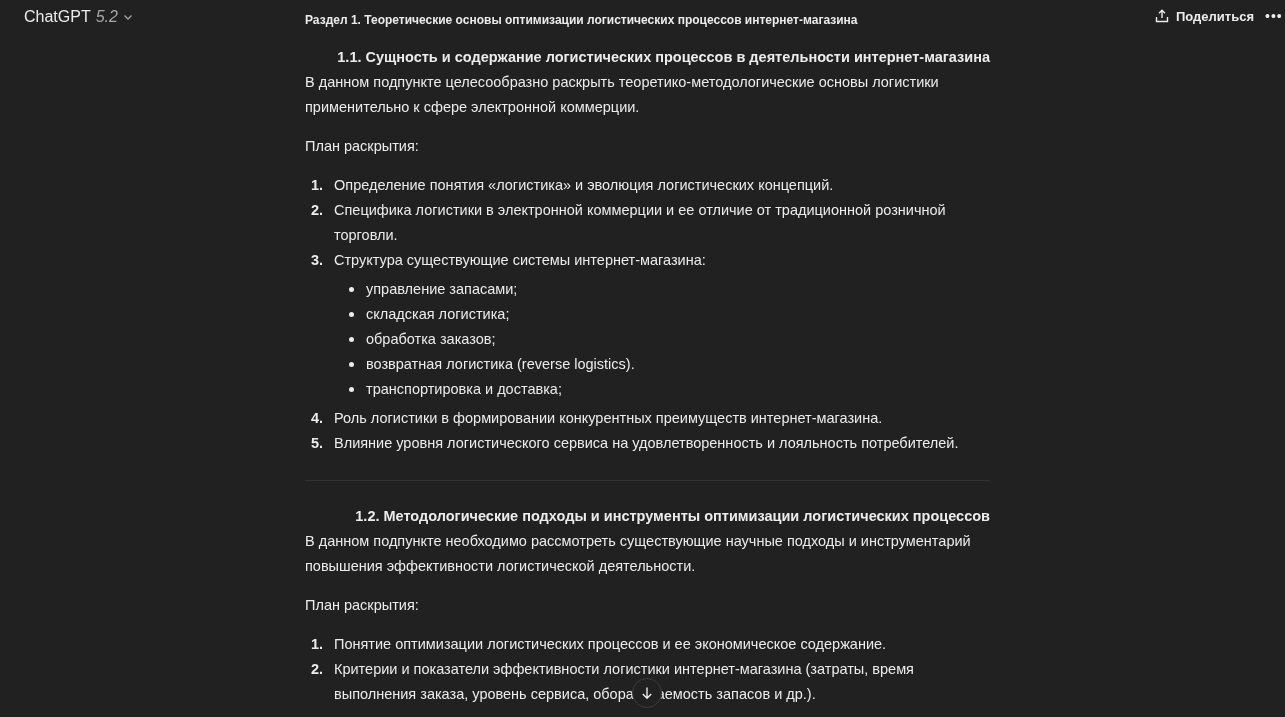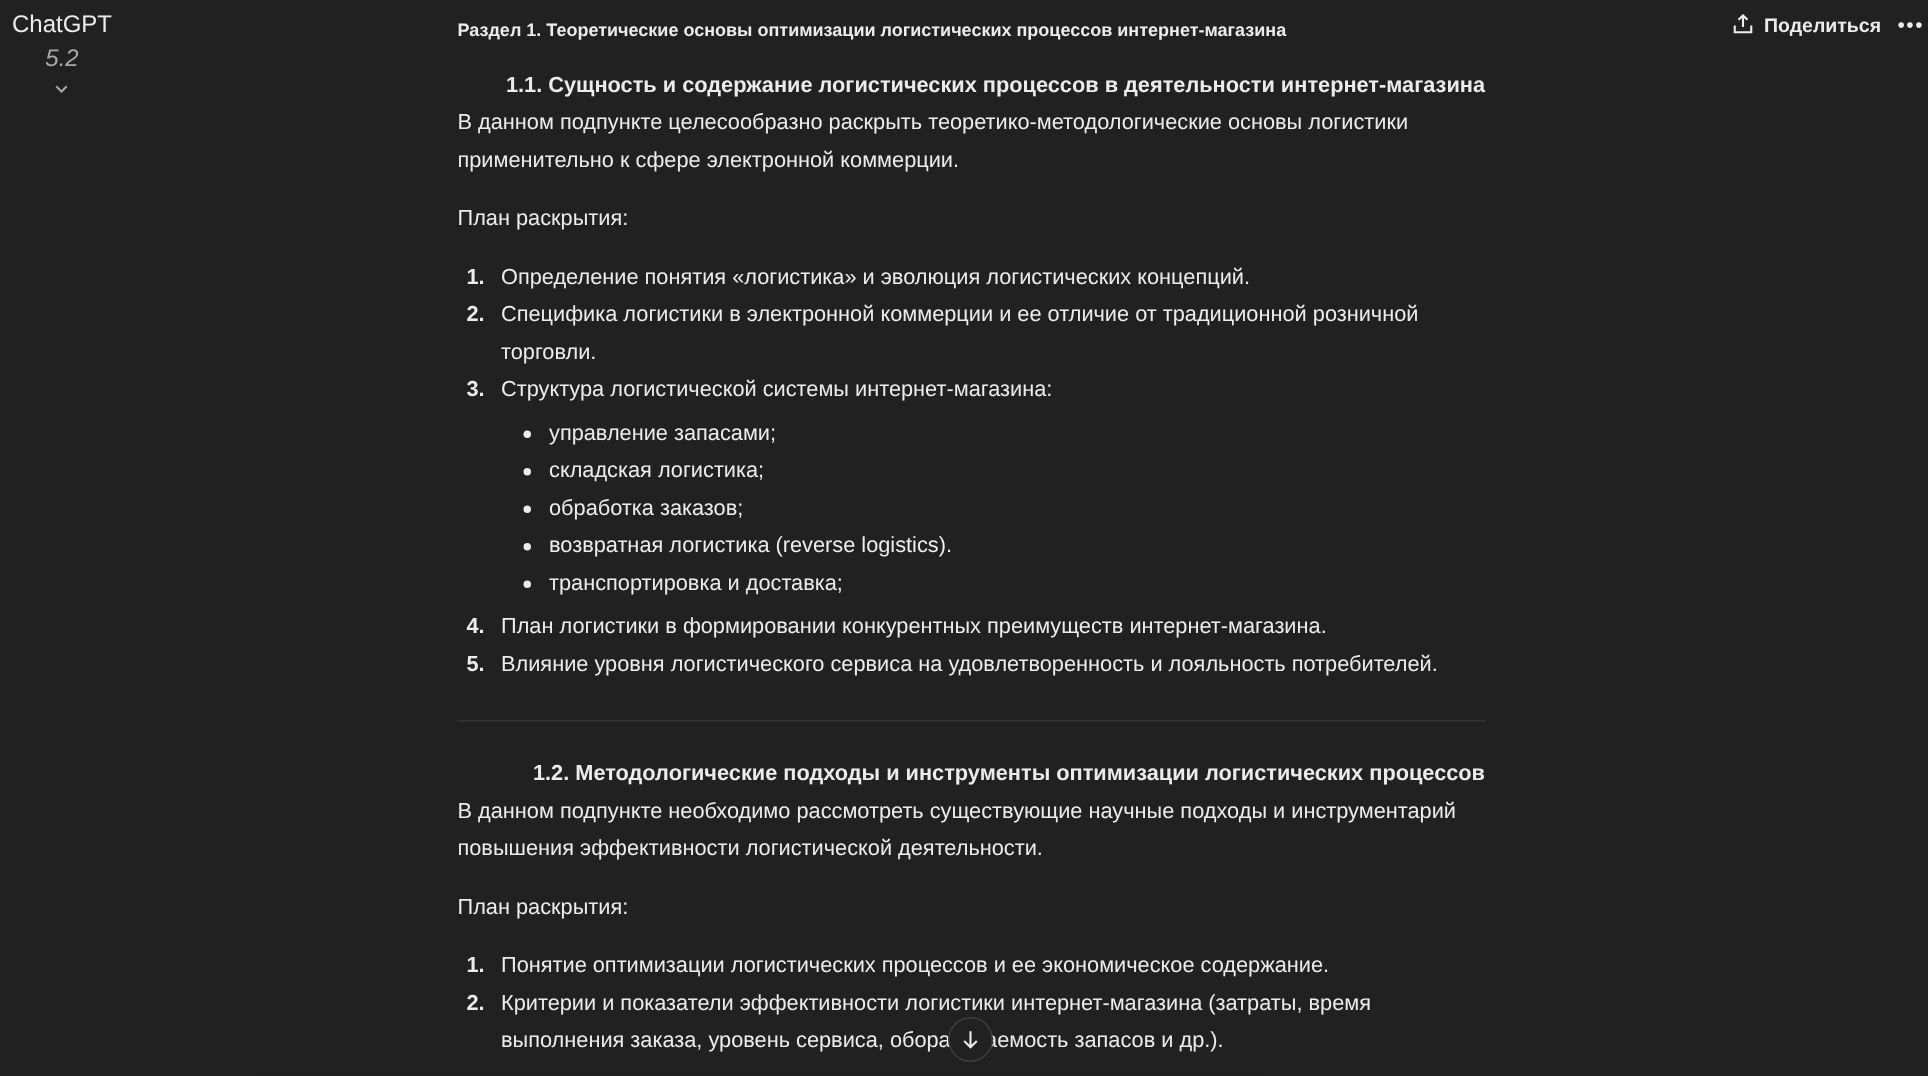--- a/index.html
+++ b/index.html
@@ -2,21 +2,21 @@
 <html><head>
 <meta charset="utf-8">
 <style>
   html, body { margin:0; padding:0; }
   body {
     width:1285px; height:717px; overflow:hidden; position:relative;
     background:#212121; color:#ececec;
     font-family:"Liberation Sans", "DejaVu Sans", sans-serif;
   }
   .topbar { position:absolute; top:0; left:0; right:0; height:38px; }
-  .model-switcher { position:absolute; left:8px; top:8px; display:flex; align-items:center; gap:5px; cursor:pointer; font-size:16px;flex-direction:column; }
+  .model-switcher { position:absolute; left:24px; top:8px; display:flex; align-items:center; gap:5px; cursor:pointer; font-size:16px; }
   .model-name { color:#ececec; }
   .model-version { color:#a8a8a8;font-style:italic; }
   .chev { width:10px; height:10px; display:inline-block; }
   .share-button { position:absolute; left:1155px; top:9px; display:flex; gap:7px; font-size:13px; font-weight:bold; color:#ececec; cursor:pointer; }
   .more-button { position:absolute; left:1265px; top:8px; font-size:14px; color:#ececec; cursor:pointer; letter-spacing:1px; }
 
   .content { position:absolute; left:305px; top:8px; width:685px; font-size:14.5px; line-height:25px; color:#ececec; }
   h2 { font-size:12px; font-weight:bold; margin:0; line-height:25px; }
   h3 { font-size:14.5px; font-weight:bold; margin:0; line-height:25px;text-align:right; }
   p { margin:0; }
@@ -63,30 +63,30 @@
   <div class="gap-s"></div>
 
   <h3>1.1. Сущность и содержание логистических процессов в деятельности интернет-магазина</h3>
   <p>В данном подпункте целесообразно раскрыть теоретико-методологические основы логистики применительно к сфере электронной коммерции.</p>
   <div class="gap-m"></div>
   <p>План раскрытия:</p>
   <div class="gap-m"></div>
   <ol>
     <li><span class="num">1.</span><span>Определение понятия «логистика» и эволюция логистических концепций.</span></li>
     <li><span class="num">2.</span><span>Специфика логистики в электронной коммерции и ее отличие от традиционной розничной торговли.</span></li>
-    <li><span class="num">3.</span><span>Структура логистической системы интернет-магазина:</span>
+    <li><span class="num">3.</span><span>Структура существующие системы интернет-магазина:</span>
       <ul>
         <li>управление запасами;</li>
         <li>складская логистика;</li>
         <li>обработка заказов;</li>
         <li>возвратная логистика (reverse logistics).</li>
         <li>транспортировка и доставка;</li>
       </ul>
     </li>
-    <li><span class="num">4.</span><span>План логистики в формировании конкурентных преимуществ интернет-магазина.</span></li>
+    <li><span class="num">4.</span><span>Роль логистики в формировании конкурентных преимуществ интернет-магазина.</span></li>
     <li><span class="num">5.</span><span>Влияние уровня логистического сервиса на удовлетворенность и лояльность потребителей.</span></li>
   </ol>
 
   <hr class="divider">
 
   <h3>1.2. Методологические подходы и инструменты оптимизации логистических процессов</h3>
   <p>В данном подпункте необходимо рассмотреть существующие научные подходы и инструментарий повышения эффективности логистической деятельности.</p>
   <div class="gap-m"></div>
   <p>План раскрытия:</p>
   <div class="gap-m"></div>

